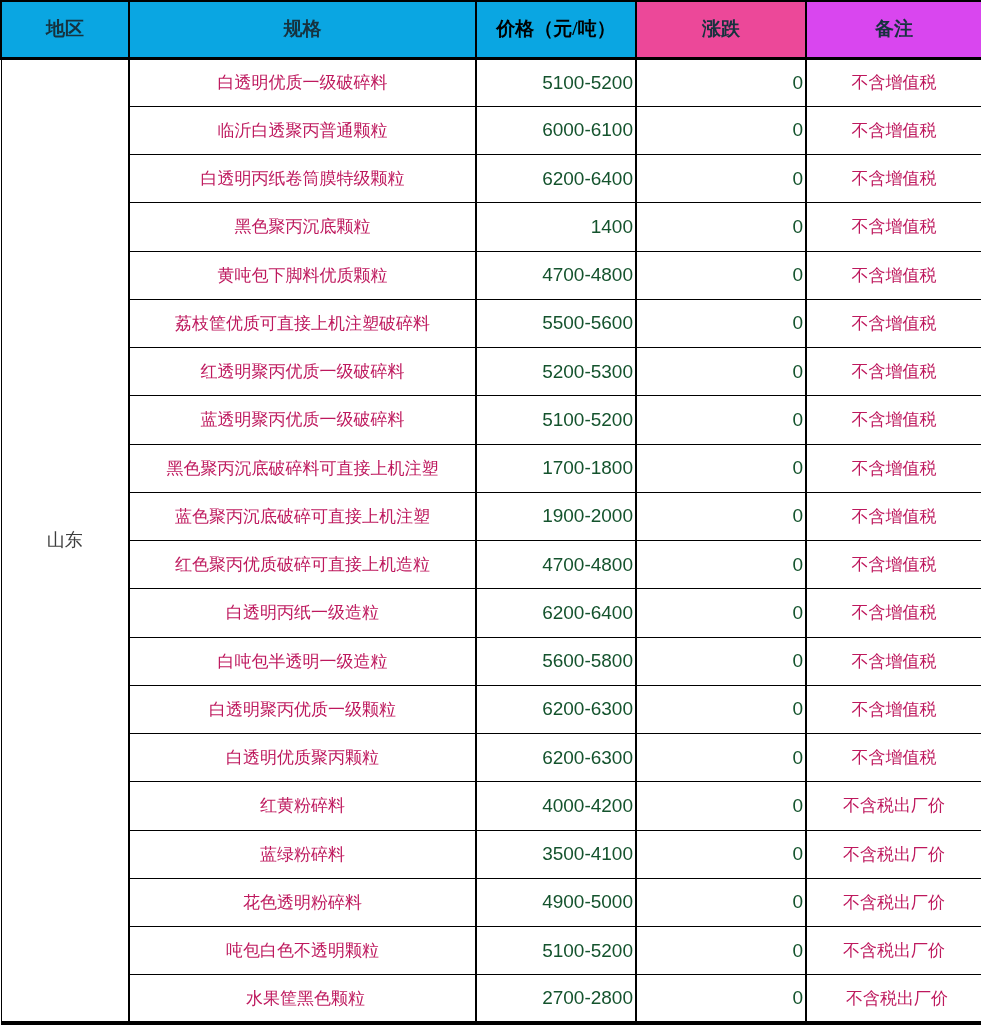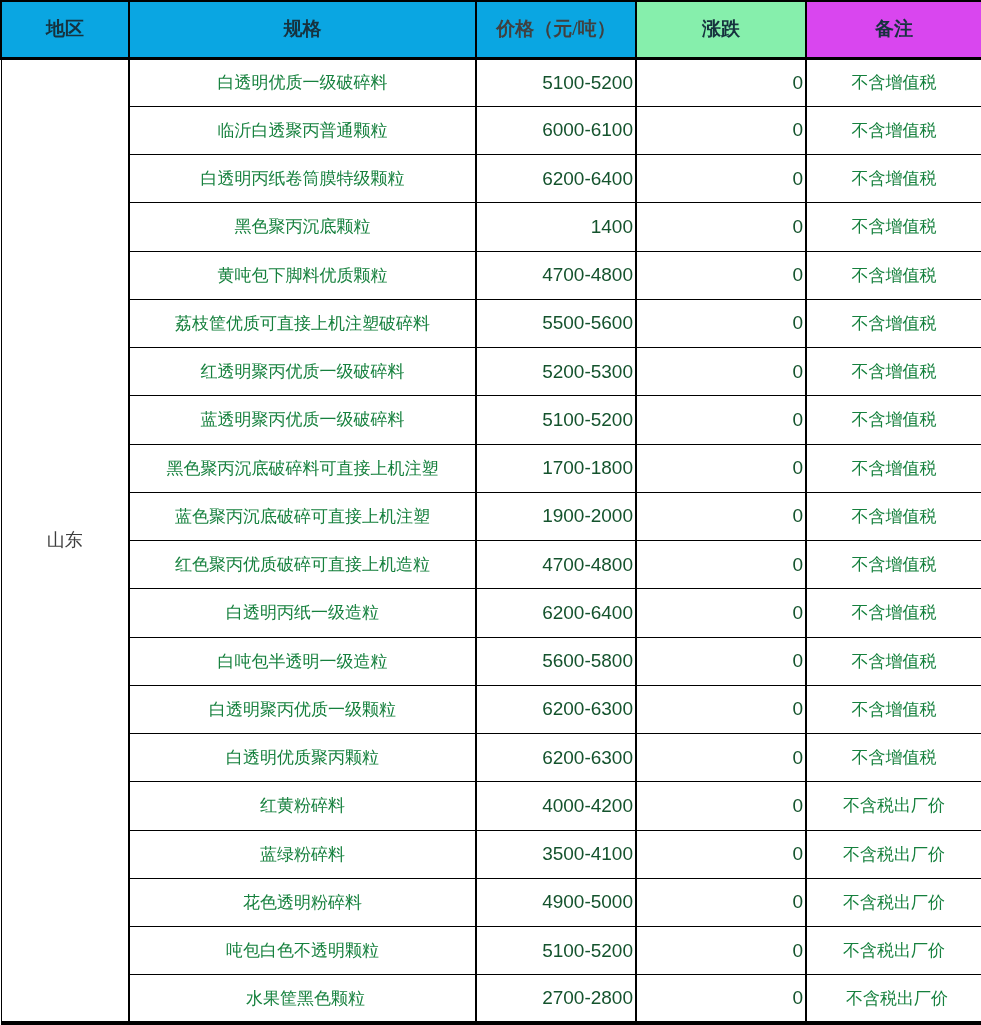--- a/index.html
+++ b/index.html
@@ -57,21 +57,21 @@
   }
   td.region-cell {
     border-left: 1px solid #000;
     font-family: "Liberation Serif", serif;
     font-size: 18px;
     color: #3d3d3d;
   }
   td.spec-cell, td.note-cell {
     font-family: "Liberation Serif", serif;
     font-size: 17px;
-    color: #15803d;
+    color: #be185d;
   }
   td.price-cell, td.change-cell {
     font-family: Liberation Sans, sans-serif;
     font-size: 19px;
     color: #14532d;
     text-align: right;
   }
   td.note-cell {
     border-right: 1px solid #a3a3a3;
   }
@@ -85,22 +85,22 @@
       <col style="width:128px">
       <col style="width:347px">
       <col style="width:160px">
       <col style="width:170px">
       <col style="width:176px">
     </colgroup>
     <thead>
       <tr>
         <th style="background: rgb(10, 166, 226); color: rgb(22, 50, 62);">地区</th>
         <th style="background: rgb(10, 166, 226); color: rgb(22, 50, 62);">规格</th>
-        <th style="background: rgb(10, 166, 226); color: #404040;">价格（元/吨）</th>
-        <th style="background: #86efac; color: rgb(22, 50, 62);">涨跌</th>
+        <th style="background: rgb(10, 166, 226); color: #000000;">价格（元/吨）</th>
+        <th style="background: #ec4899; color: rgb(22, 50, 62);">涨跌</th>
         <th style="background: #d946ef; color: rgb(22, 50, 62);">备注</th>
       </tr>
     </thead>
     <tbody>
         <tr>
           <td rowspan="20" class="region-cell">山东</td>
           <td class="spec-cell">白透明优质一级破碎料</td>
           <td class="price-cell">5100-5200</td>
           <td class="change-cell">0</td>
           <td class="note-cell">不含增值税</td>

